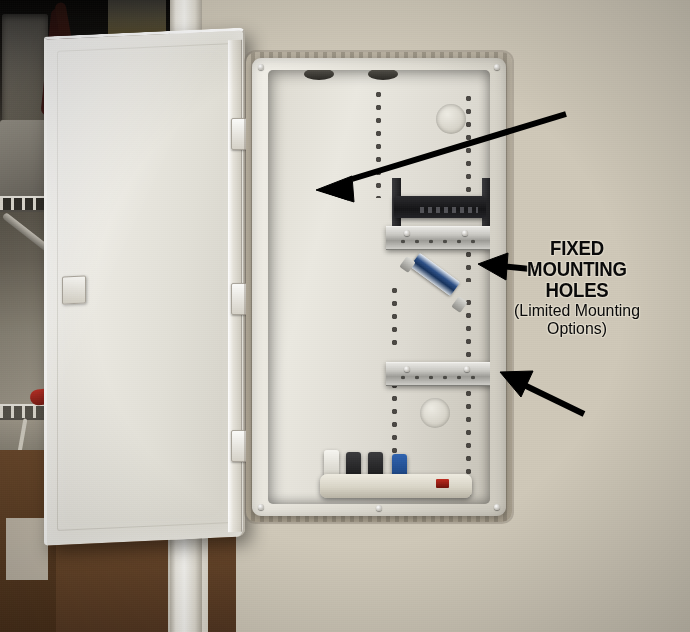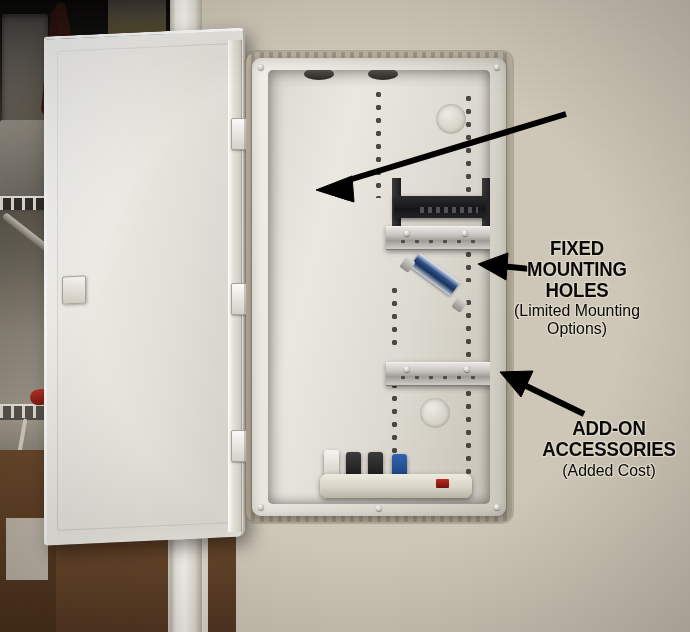--- a/index.html
+++ b/index.html
@@ -427,19 +427,14 @@
 
 
   <div class="note" id="n2">
     <span class="big">FIXED</span>
     <span class="big">MOUNTING</span>
     <span class="big">HOLES</span>
     <span class="sub">(Limited Mounting</span>
     <span class="sub" style="margin-top:0">Options)</span>
   </div>
 
-  <div class="note" id="n3">
-    <span class="big">ADD-ON</span>
-    <span class="big">ACCESSORIES</span>
-    <span class="sub">(Added Cost)</span>
-  </div>
 
 </div>
 
 </body></html>

